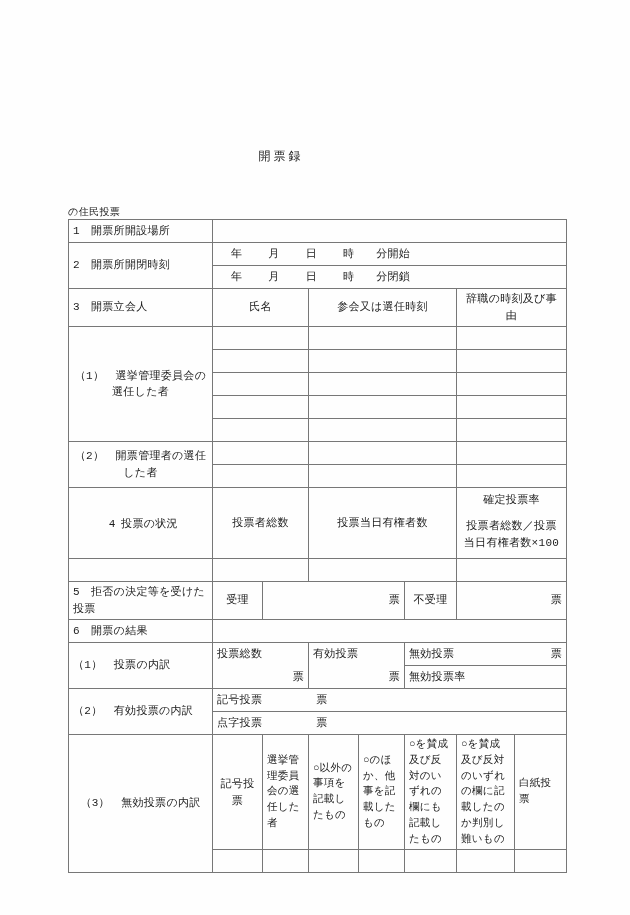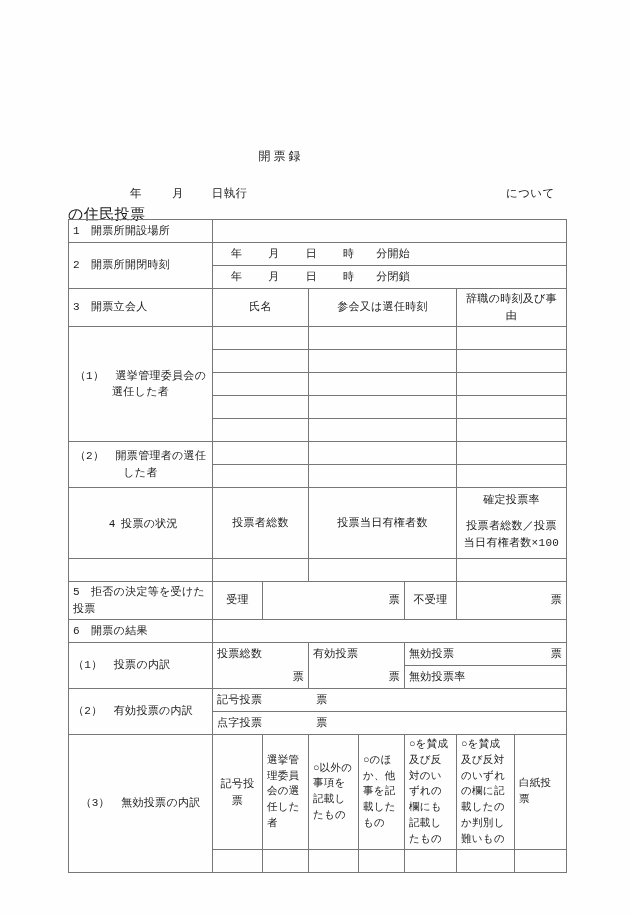--- a/index.html
+++ b/index.html
@@ -51,21 +51,21 @@
     white-space: nowrap;
   }
   .date-line .indent { display: inline-block; width: 62px; }
   .date-line .gap-y  { display: inline-block; width: 30px; }
   .date-line .gap-m  { display: inline-block; width: 28px; }
   .date-line .about  { position: absolute; left: 438px; top: 0; }
   .subject-line {
     position: absolute;
     left: 68px;
     top: 205px;
-    font-size: 15px;
+    font-size: 10px;
     letter-spacing: 0.4px;
     white-space: nowrap;
     text-align: right;
   }
 
   
   table.form {
     position: absolute;
     left: 68px;
     top: 219px;
@@ -123,24 +123,20 @@
   .ballot-unit { float: right; }
 </style>
 </head>
 <body>
 
 <div class="page">
 
 
   <div class="doc-title">開票録</div>
 
-  <div class="date-line">
-    <span class="indent"></span><span>年</span><span class="gap-y"></span><span>月</span><span class="gap-m"></span><span>日執行</span>
-    <span class="about">について</span>
-  </div>
 
   <div class="subject-line">の住民投票</div>
 
   <table class="form">
     <colgroup>
       <col style="width:144px">
       <col style="width:50px">
       <col style="width:46px">
       <col style="width:50px">
       <col style="width:46px">

